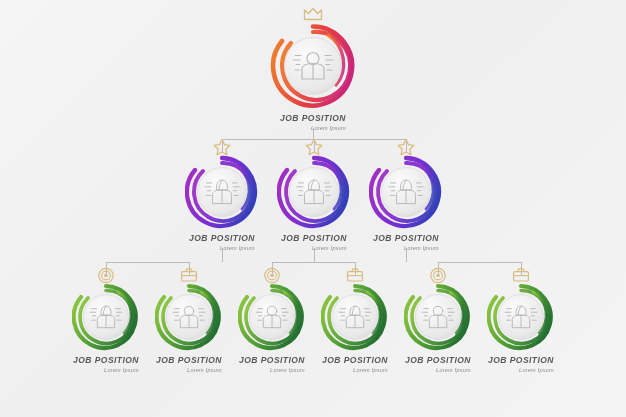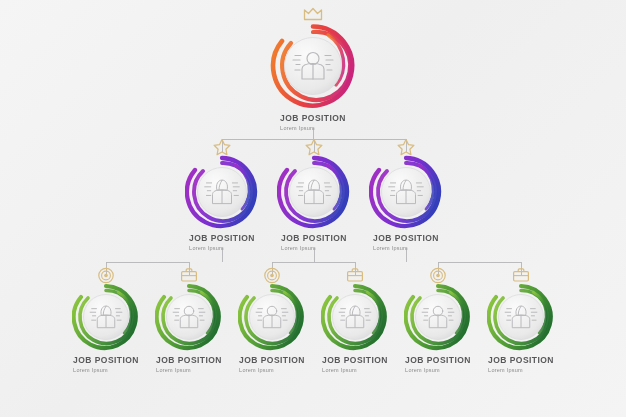--- a/index.html
+++ b/index.html
@@ -33,23 +33,24 @@
 
   .badge{
     position:absolute;left:50%;
     transform:translateX(-50%);
     display:block;
   }
 
   .label{
     position:absolute;left:50%;
     transform:translateX(-50%);
-    text-align:left;
+    text-align:right;
     white-space:nowrap;
     line-height:1.15;
+    font-style:italic;
   }
   .label .title{
     font-size:8.5px;
     font-weight:bold;
     letter-spacing:.45px;
     color:#58585a;
     display:block;
   }
   .label .sub{
     font-size:5.5px;

